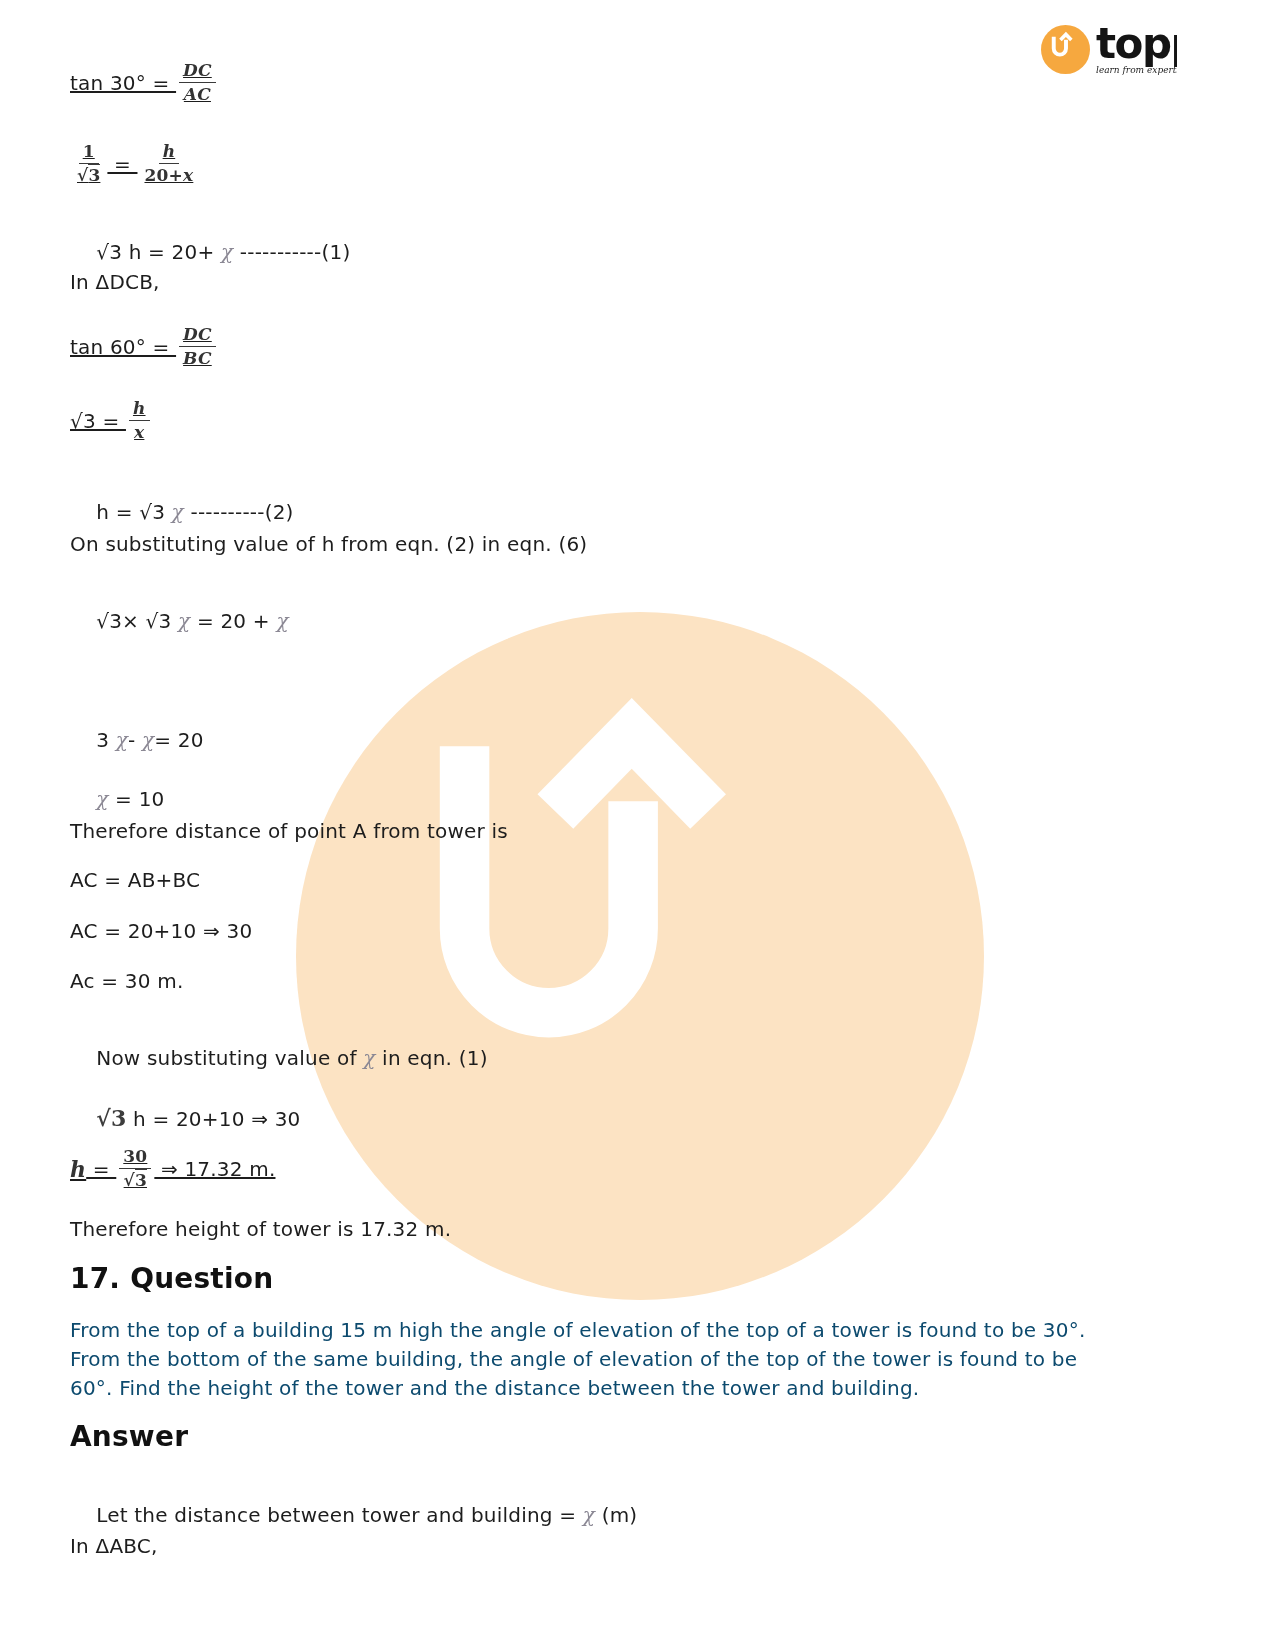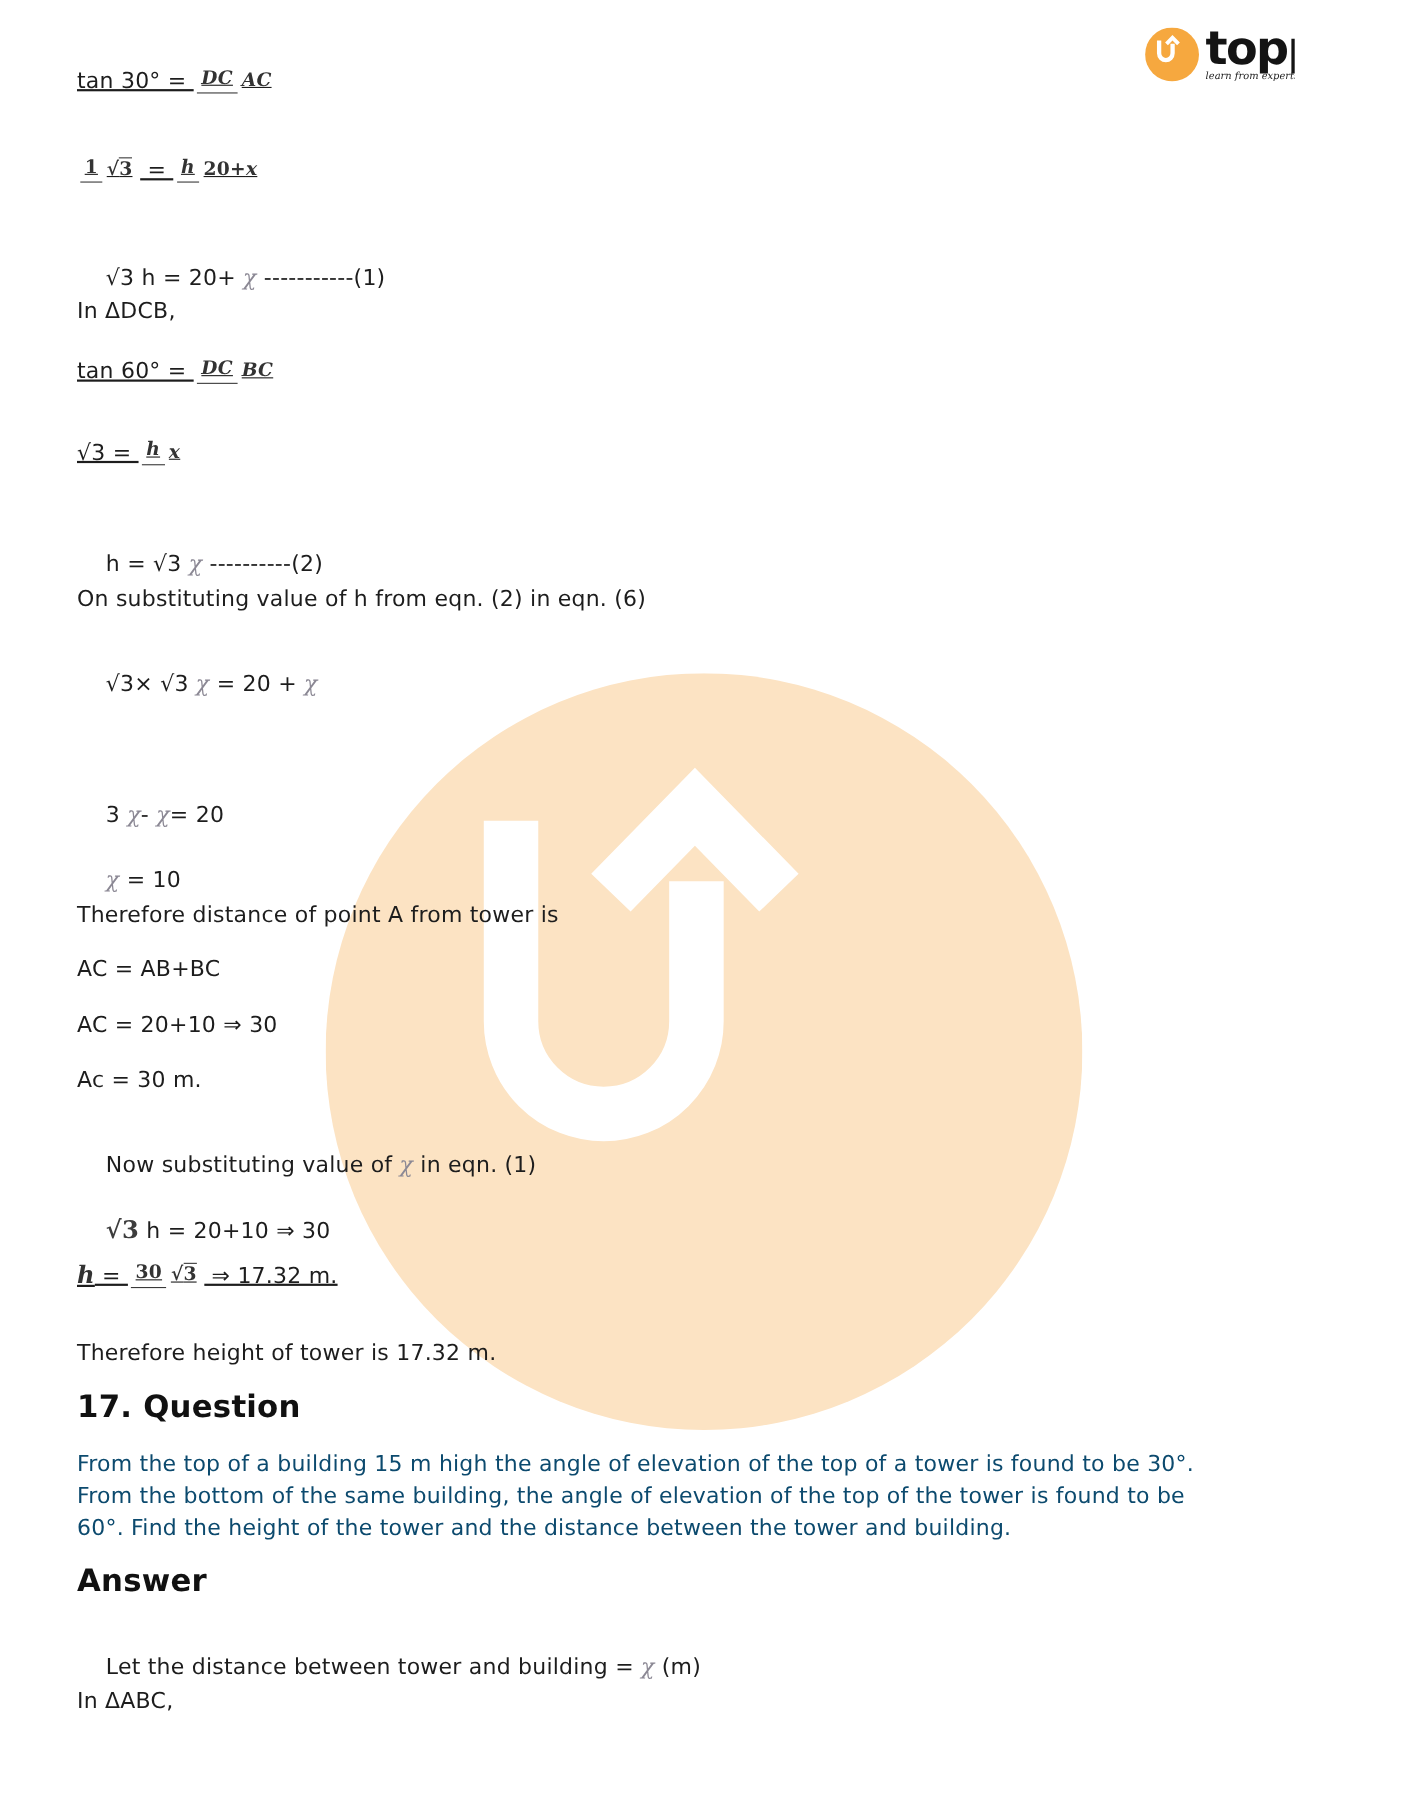--- a/index.html
+++ b/index.html
@@ -44,21 +44,21 @@
     position:absolute;left:70px;
     font-size:20px;line-height:26px;
     white-space:pre;
     color:#1d1d1d;
     z-index:1;
     letter-spacing:0.2px;
   }
   .frow{display:flex;align-items:center;text-decoration:underline;}
   .heading{font-weight:700;font-size:28px;color:#111;}
   .frac{
-    display:inline-flex;flex-direction:row;align-items:center;
+    display:inline-flex;flex-direction:column;align-items:center;
     font-family:"DejaVu Serif","Liberation Serif",serif;
     font-style:italic;font-weight:600;
     font-size:17px;line-height:1.25;color:#333;
     margin:0 3px;vertical-align:middle;
   }
   .frac .num{border-bottom:1.6px solid #3a3a3a;padding:0 4px 1px;}
   .frac .den{padding:1px 4px 0;}
   .up{font-style:normal;}
   .ovl{border-top:1.6px solid #3a3a3a;}
   .chi{

